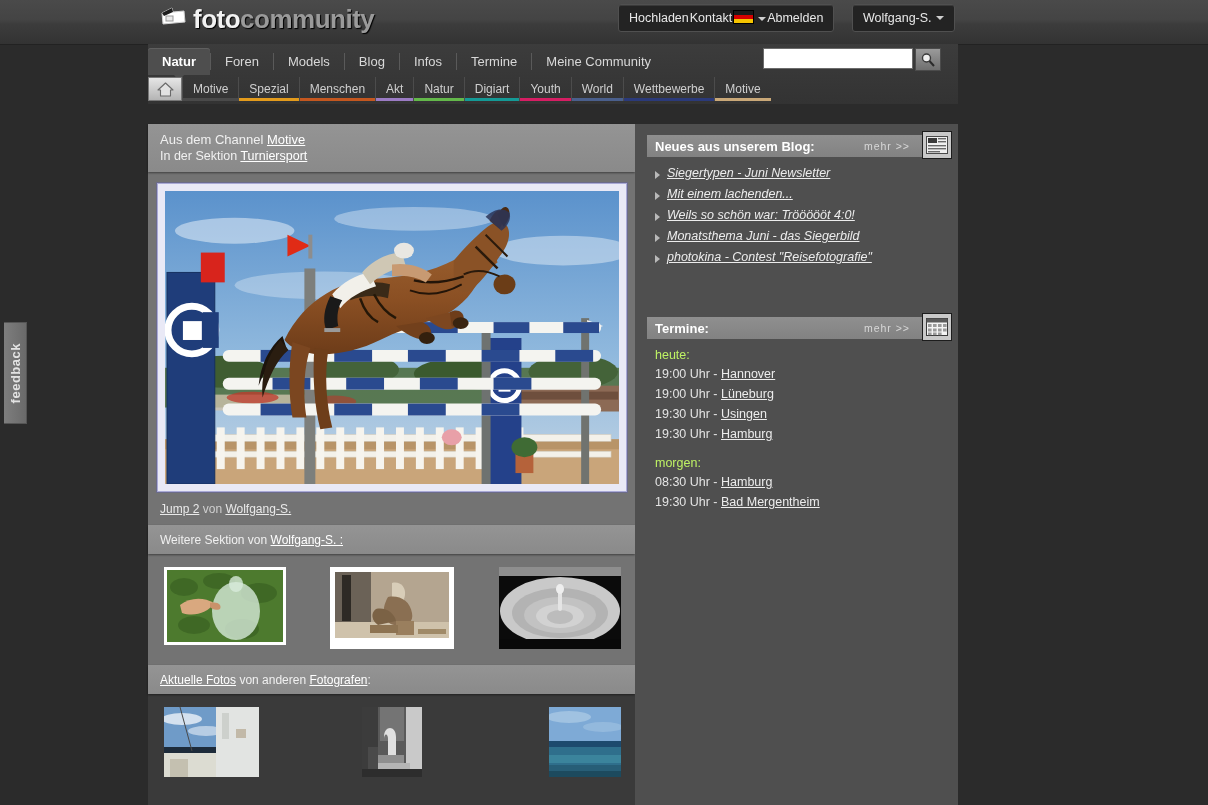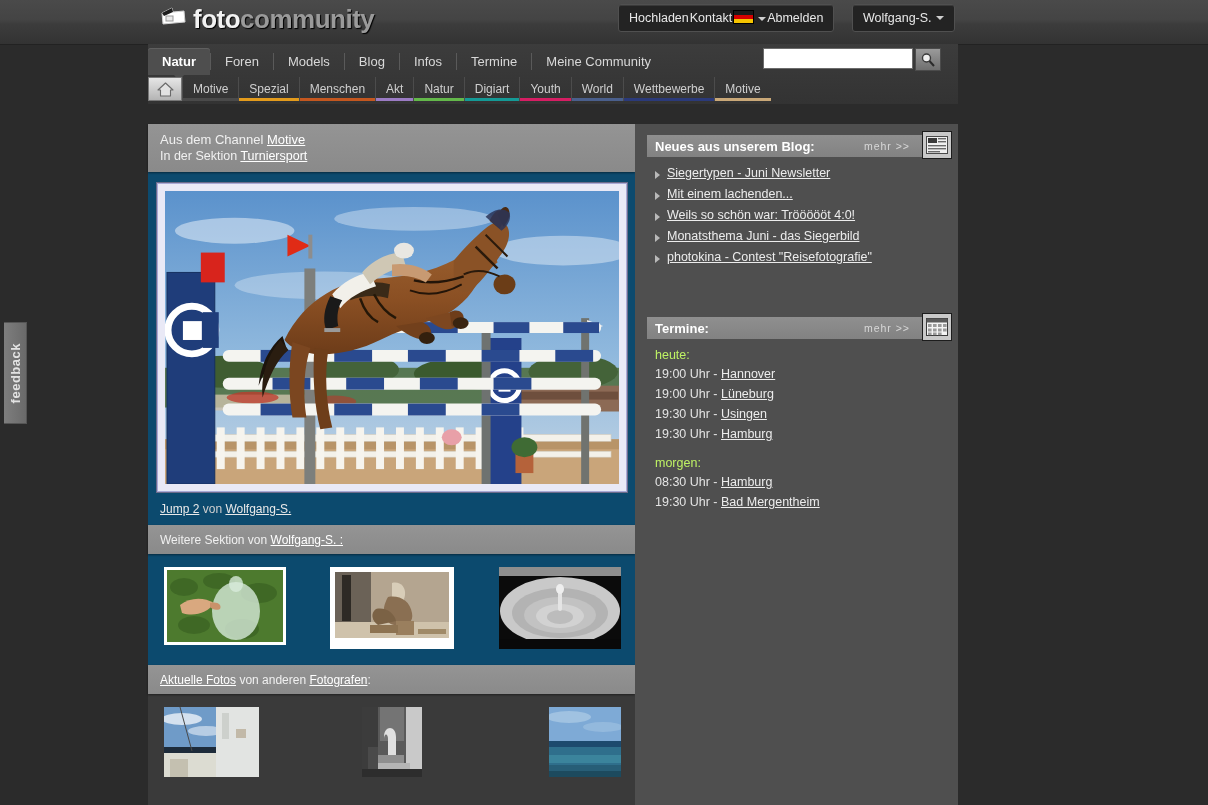--- a/index.html
+++ b/index.html
@@ -114,21 +114,21 @@
     color:#e2e2e2;font-size:13px;font-weight:bold;letter-spacing:0.5px;
   }
 
   
   .shell{
     position:absolute;left:148px;top:124px;width:810px;height:681px;
     background:#3a3a3a;
   }
 
   
-  .leftcol{position:absolute;left:0;top:0;width:487px;height:554px;background:#0c4a6e;}
+  .leftcol{position:absolute;left:0;top:0;width:487px;height:554px;background:#737373;}
   .panelhead{
     background:linear-gradient(#949494,#8a8a8a);
     color:#f0f0f0;font-size:13px;padding:7px 12px;
     box-shadow:0 1px 2px rgba(0,0,0,.45);
   }
   .panelhead a{color:#fff;}
   .channelhead{line-height:17px;}
   .channelhead .l2{font-size:12.5px;}
 
   .photoframe{
@@ -157,21 +157,21 @@
   }
   .rhead .title{color:#ffffff;font-size:13px;font-weight:bold;}
   .rhead .mehr{
     margin-left:auto;margin-right:28px;color:#d8d8d8;font-size:10.5px;letter-spacing:1px;
   }
   .rhead .rico{
     position:absolute;right:-6px;top:-4px;width:28px;height:26px;
     border:1px solid #1d1d1d;background:#c9c9c9;
     display:flex;align-items:center;justify-content:center;
   }
-  .bloglist{margin:9px 4px 0 0;padding:0;list-style:none;}
+  .bloglist{margin:9px 4px 0 0;padding:0;list-style:none;font-style:italic;}
   .bloglist li{display:flex;align-items:flex-start;padding:0 0 7px 20px;}
   .bloglist .arr{
     width:0;height:0;margin:5px 7px 0 0;flex:none;
     border-top:4px solid transparent;border-bottom:4px solid transparent;
     border-left:5px solid #b9b9b9;
   }
   .bloglist a{color:#ececec;font-size:12.5px;text-decoration:underline;}
 
   .termlist{margin:9px 0 0 0;padding:0 0 0 20px;}
   .termgroup{color:#bef264;font-size:12.5px;margin:0 0 5px 0;}

